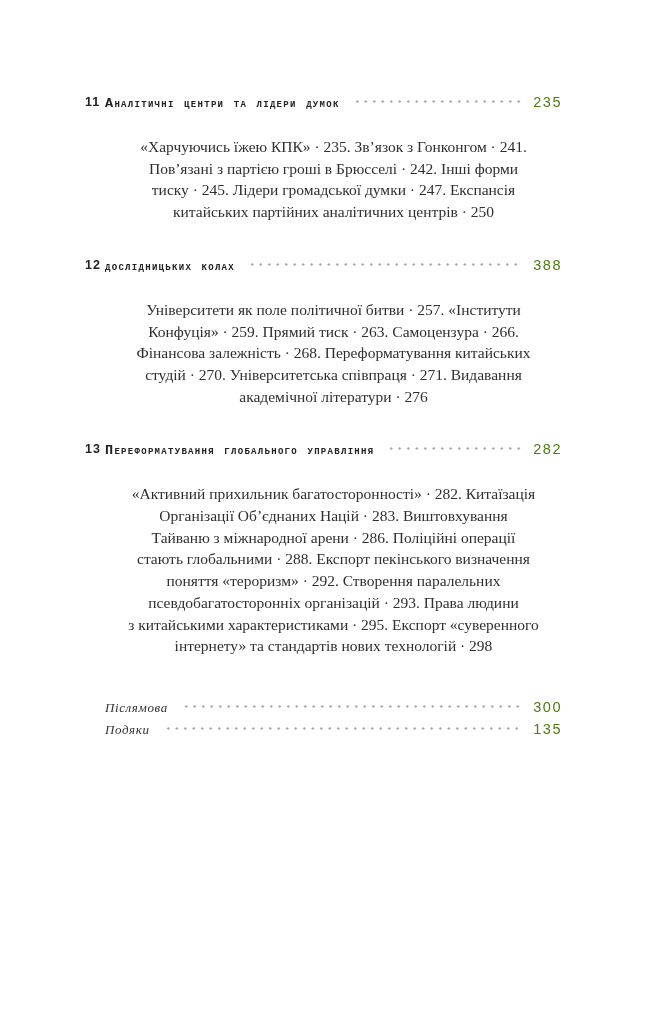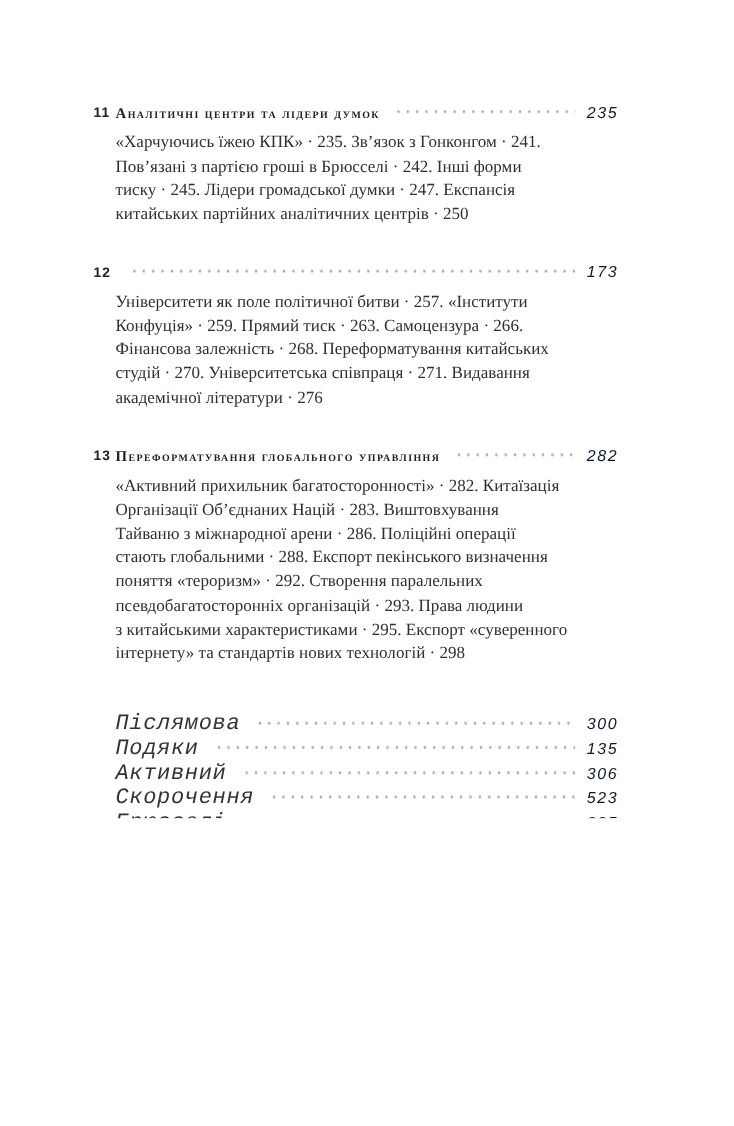--- a/index.html
+++ b/index.html
@@ -38,21 +38,21 @@
     min-width: 0;
   }
   .title-line, .heading-row {
     line-height: 25px;
   }
   .heading-row {
     display: flex;
     align-items: baseline;
   }
   .title {
-    font-family: Liberation Serif, serif;
+    font-family: Liberation Mono, monospace;
     font-weight: 700;
     font-size: 13.5px;
     font-variant: small-caps;
     letter-spacing: 1.3px;
     color: #222222;
     white-space: nowrap;
   }
   .leader {
     flex: 1 1 auto;
     height: 3px;
@@ -60,45 +60,45 @@
     background-image: radial-gradient(circle, #a9a9a9 1.1px, transparent 1.4px);
     background-size: 8.5px 3px;
     background-repeat: repeat-x;
     background-position: left center;
     transform: translateY(-4px);
   }
   .pageno {
     font-family: "Liberation Sans", sans-serif;
     font-size: 14.5px;
     letter-spacing: 1.5px;
-    color: #0f172a;
+    color: #4d7c0f;
     white-space: nowrap;
-    font-style: italic;
   }
   .desc {
-    margin: 3px 0 0 0;
+    margin: 20px 0 0 0;
     font-family: "Liberation Serif", serif;
     font-size: 15.5px;
     line-height: 21.7px;
     color: #2f2f2f;
     white-space: pre;
+    text-align: center;
   }
   
   .back-matter {
     margin: 42px 0 0 20px;
   }
   .back-row {
     display: flex;
     align-items: baseline;
     height: 22.4px;
   }
   .back-label {
-    font-family: Liberation Mono, monospace;
+    font-family: Liberation Serif, serif;
     font-style: italic;
-    font-size: 20px;
+    font-size: 13px;
     letter-spacing: 0.6px;
     color: #333333;
     white-space: nowrap;
   }
   .back-row .leader {
     margin: 0 10px 0 14px;
   }
 </style>
 </head>
 <body>
@@ -116,22 +116,23 @@
           <p class="desc">«Харчуючись їжею КПК» · 235. Зв’язок з Гонконгом · 241.
 Пов’язані з партією гроші в Брюсселі · 242. Інші форми
 тиску · 245. Лідери громадської думки · 247. Експансія
 китайських партійних аналітичних центрів · 250</p>
         </div>
       </div>
       <div class="entry">
         <div class="num">12</div>
         <div class="content">
           <div class="heading-row">
+            <span class="title">дослідницьких колах</span>
             <span class="leader"></span>
-            <span class="pageno">173</span>
+            <span class="pageno">388</span>
           </div>
           <p class="desc">Університети як поле політичної битви · 257. «Інститути
 Конфуція» · 259. Прямий тиск · 263. Самоцензура · 266.
 Фінансова залежність · 268. Переформатування китайських
 студій · 270. Університетська співпраця · 271. Видавання
 академічної літератури · 276</p>
         </div>
       </div>
       <div class="entry">
         <div class="num">13</div>

